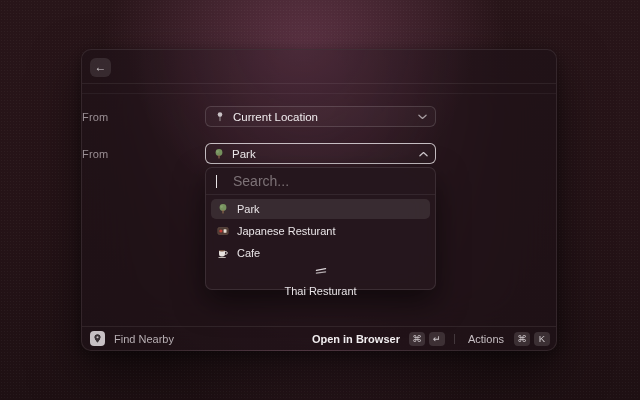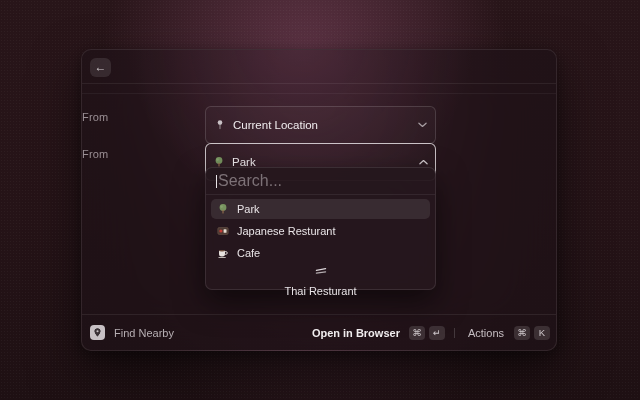--- a/index.html
+++ b/index.html
@@ -46,21 +46,21 @@
   .hline.d2 { top:43px; background:rgba(255,255,255,0.05); }
 
   .field-label {
     position:absolute; left:0; width:107px; text-align:left;
     font-size:11px; color:#9b9095; letter-spacing:.2px;
   }
   .from-label { top:61px; }
   .find-label { top:98px; }
 
   .select {
-    position:absolute; left:123px; width:231px; height:38px;
+    position:absolute; left:123px; width:231px; height:21px;
     display:flex; align-items:center; gap:7px; padding:0 8px;
     border:1px solid rgba(255,255,255,0.14); border-radius:6px;
     background:rgba(255,255,255,0.025); cursor:pointer;
   }
   .from-select { top:56px; }
   .find-select { top:93px; border:1.5px solid rgba(226,220,223,0.85); padding:0 7px; }
   .select .value { flex:1; font-size:11.5px; color:#f0ecee; }
   .select .icn { display:inline-flex; width:12px; height:12px; }
   .select .chev { display:inline-flex; width:9px; height:6px; }
 
@@ -68,34 +68,34 @@
     position:absolute; left:123px; top:117px; width:231px;
     border:1px solid rgba(255,255,255,0.10); border-radius:7px;
     background: rgba(38,23,30,0.95);
     backdrop-filter: blur(22px);
     box-shadow: 0 12px 30px rgba(0,0,0,0.55);
     z-index:5;
   }
   .search-row { height:26px; display:flex; align-items:center; padding:0 10px; }
   .caret { width:1px; height:13px; background:#e9e4e7; margin-right:1px; animation:blink 1.1s steps(1) infinite; }
   @keyframes blink { 50% { opacity:0; } }
-  .placeholder { font-size:16px; color:#7d7277; }
+  .placeholder { font-size:14px; color:#7d7277;padding-left:15px; }
   .dd-divider { height:1px; background:rgba(255,255,255,0.07); }
   .options { padding:4px 5px; }
   .option {
     height:20px; display:flex; align-items:center; gap:8px;
     padding:0 6px; border-radius:5px; margin-bottom:2px; cursor:pointer;
   }
   .option:last-child { margin-bottom:0;flex-direction:column; }
   .option.selected { background:rgba(255,255,255,0.09); }
   .option .icn { display:inline-flex; width:12px; height:12px; }
   .option .opt-label { font-size:11px; color:#e9e4e7; }
 
   .footer {
-    position:absolute; left:0; right:0; bottom:0; height:36px;
+    position:absolute; left:0; right:0; bottom:0; height:24px;
     border-top:1px solid rgba(255,255,255,0.08);
     display:flex; align-items:center; padding:0 6px 0 8px; gap:4px;
   }
   .app-icon {
     width:15px; height:15px; border-radius:4px; background:#c7c0c4;
     display:inline-flex; align-items:center; justify-content:center;
   }
   .app-name { font-size:11px; color:#b7afb3; margin-left:5px; }
   .spacer { flex:1; }
   .action { font-size:11px;text-align:center; }

